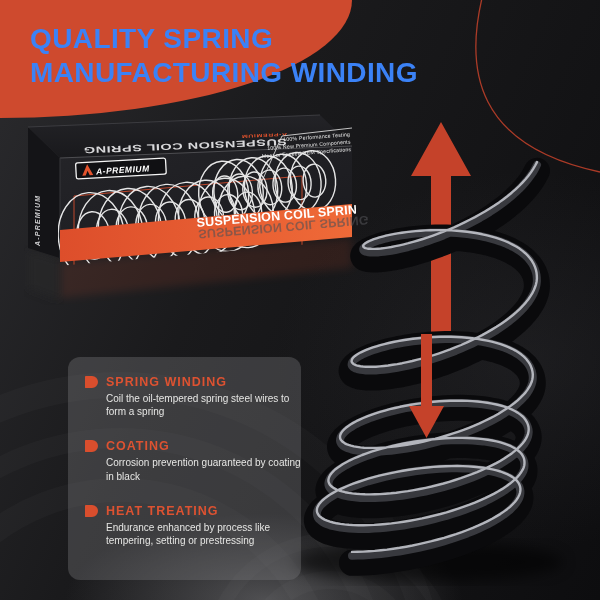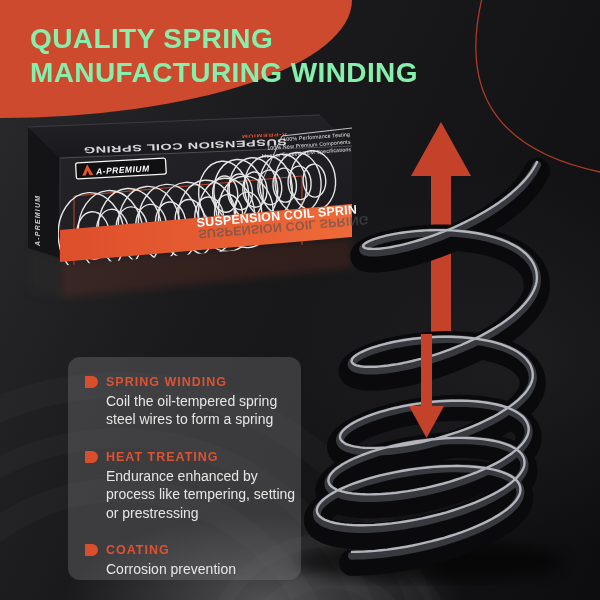--- a/index.html
+++ b/index.html
@@ -8,32 +8,32 @@
   .bg{position:absolute;inset:0;
       background:
         radial-gradient(46% 20% at 44% 100%, rgba(150,150,153,.45), rgba(150,150,153,0) 72%),
         radial-gradient(60% 45% at 88% 60%, rgba(70,70,75,.22), rgba(70,70,75,0) 70%),
         linear-gradient(115deg,#2b2b2e 0%,#1a1a1c 38%,#131315 72%,#0d0d0f 100%);}
   .swirls,.boxart,.springart{position:absolute;inset:0;width:600px;height:600px;}
   svg{font-family:"Liberation Sans",sans-serif;}
   .banner-blob{position:absolute;left:0;top:0;width:352px;height:118px;
       background:var(--banner,#ce4a2e);
       border-bottom-right-radius:100% 100%;}
-  .title{position:absolute;left:30px;top:22px;color:#86efac;font-weight:700;
+  .title{position:absolute;left:30px;top:22px;color:#3b82f6;font-weight:700;
       font-size:28px;line-height:34px;letter-spacing:.4px;white-space:nowrap;z-index:6;}
   .panel{position:absolute;left:68px;top:357px;width:233px;height:223px;
       box-sizing:border-box;padding:18px 14px 10px 17px;border-radius:12px;
       background:rgba(128,128,132,.34);z-index:5;overflow:hidden;}
   .step{margin-bottom:21px;}
   .step-head{display:flex;align-items:center;}
   .bullet{width:13px;height:12px;flex:0 0 13px;margin-right:8px;
       background:var(--accent,#d94e2d);border-radius:1px 7px 7px 1px;}
   .step h3{margin:0;font-size:12.5px;font-weight:700;letter-spacing:1px;
       color:var(--heading,#dd5231);}
-  .step p{margin:3px 0 0 21px;width:196px;font-size:14px;line-height:1.32;
+  .step p{margin:3px 0 0 21px;width:196px;font-size:10px;line-height:1.32;
       color:#e6e6e4;font-weight:400;}
 </style>
 </head>
 <body>
 
 <div class="stage">
 
   <div class="bg"></div>
 
   <svg class="swirls" viewBox="0 0 600 600">
@@ -152,30 +152,30 @@
     <div class="step">
       <div class="step-head">
         <span class="bullet"></span>
         <h3>SPRING WINDING</h3>
       </div>
       <p>Coil the oil-tempered spring steel wires to form a spring</p>
     </div>
     <div class="step">
       <div class="step-head">
         <span class="bullet"></span>
-        <h3>HEAT TREATING</h3>
+        <h3>COATING</h3>
       </div>
-      <p>Endurance enhanced by process like tempering, setting or prestressing</p>
+      <p>Corrosion prevention guaranteed by coating in black</p>
     </div>
     <div class="step">
       <div class="step-head">
         <span class="bullet"></span>
-        <h3>COATING</h3>
+        <h3>HEAT TREATING</h3>
       </div>
-      <p>Corrosion prevention guaranteed by coating in black</p>
+      <p>Endurance enhanced by process like tempering, setting or prestressing</p>
     </div>
   </div>
 
   <svg class="springart" viewBox="0 0 600 600">
     <defs>
         <filter id="soft2">
           <feGaussianBlur stdDeviation="7"></feGaussianBlur>
         </filter>
       </defs>
     <path fill="none" d="M 483 -6 C 464 70 476 146 600 172" stroke="#c5422a" stroke-width="1.3" opacity="0.85"></path>

